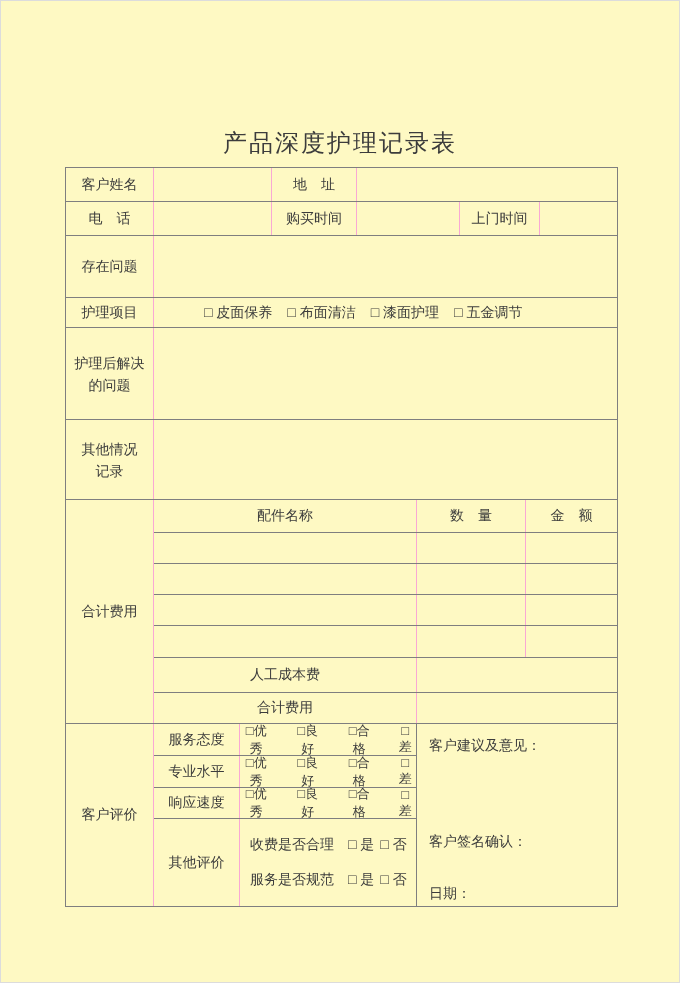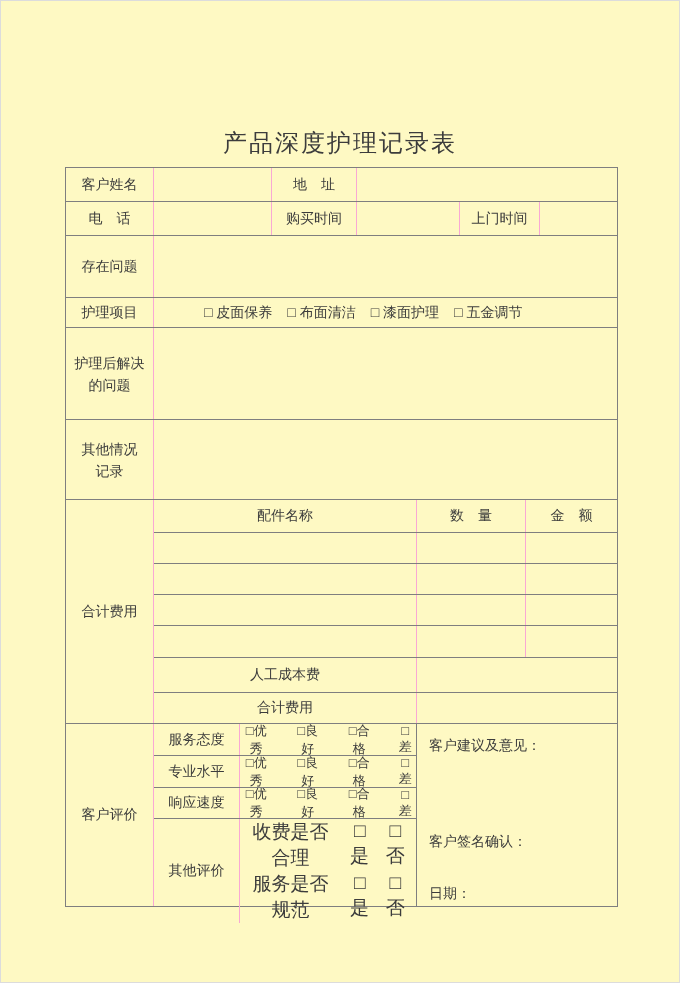--- a/index.html
+++ b/index.html
@@ -74,22 +74,21 @@
   }
   .erow { display: flex; border-bottom: 1px solid #7f7f7f; }
   .eval-left > .erow:last-child { border-bottom: none; }
   .erow > .cell:last-child { border-right: none; }
   .rating-options { gap: 23px; font-size: 13px; padding: 0 2px; }
   .questions {
     flex-direction: column;
     align-items: flex-start;
     justify-content: space-evenly;
     padding-left: 10px;
-    font-size: 19px;
-    font-family: Liberation Mono, monospace;
+    font-size: 14px;
   }
   .qline { display: flex; align-items: center; }
   .qline .q-label { margin-right: 14px; }
   .qline .q-opt { margin-right: 6px; }
   .eval-right { position: relative; flex: 1; min-width: 0; font-size: 14px; }
   .eval-right .note { position: absolute; left: 12px; white-space: nowrap; }
   .note-suggest { top: 13px; }
   .note-sign    { top: 109px; }
   .note-date    { top: 161px; }
 </style>

